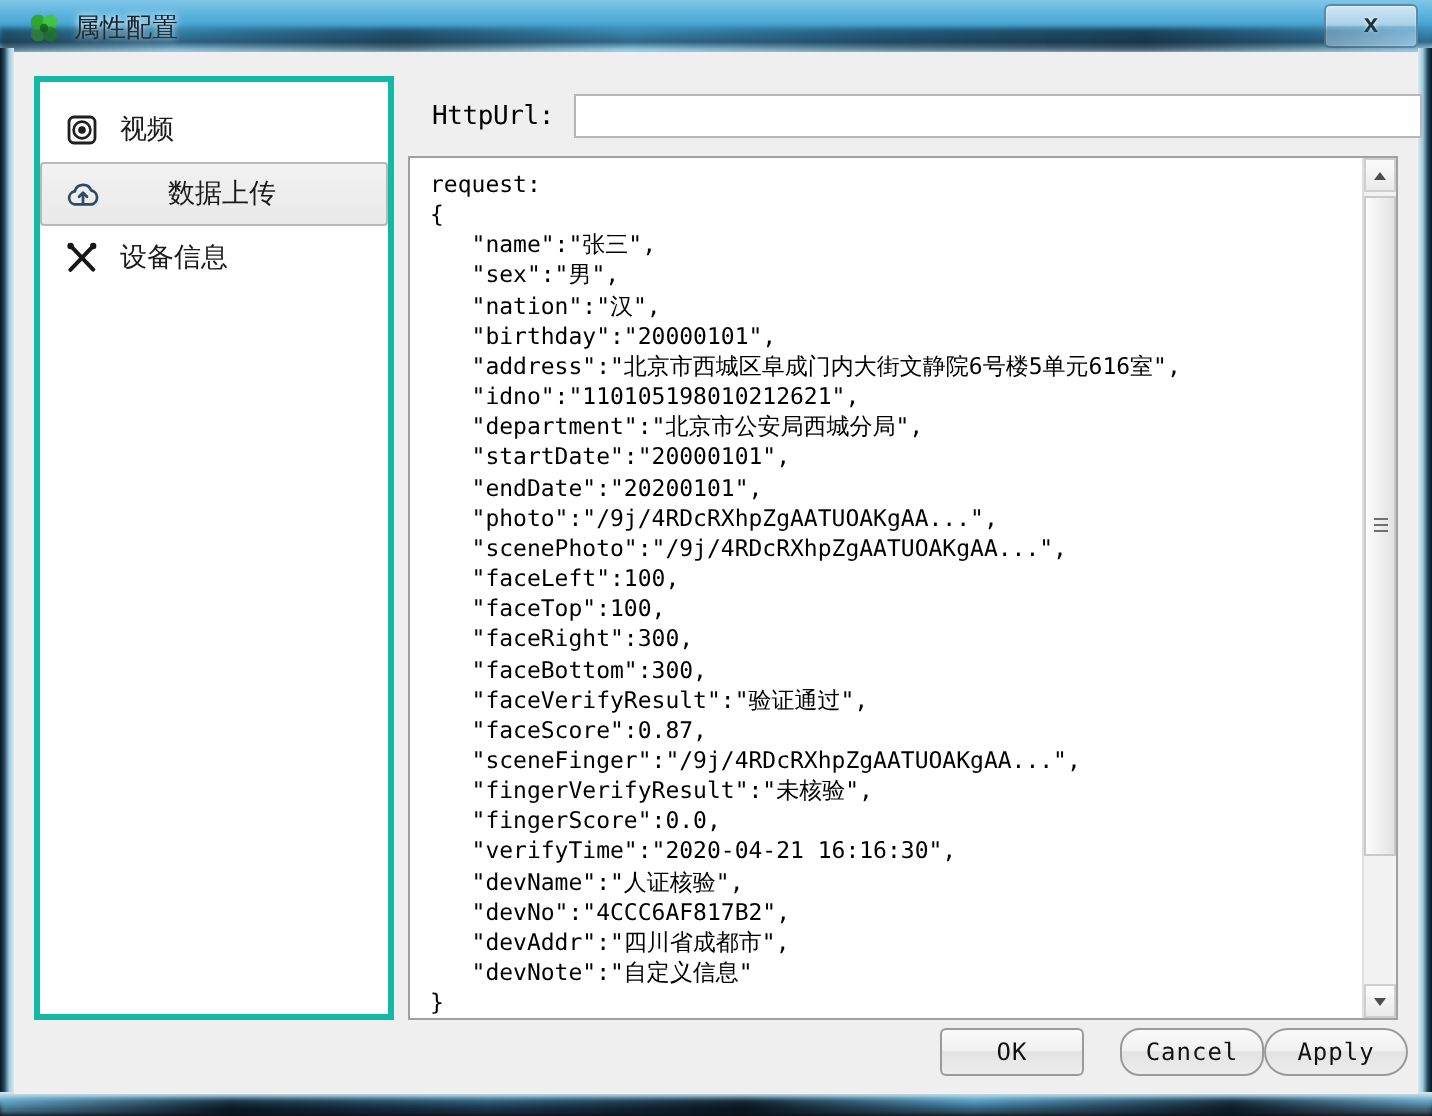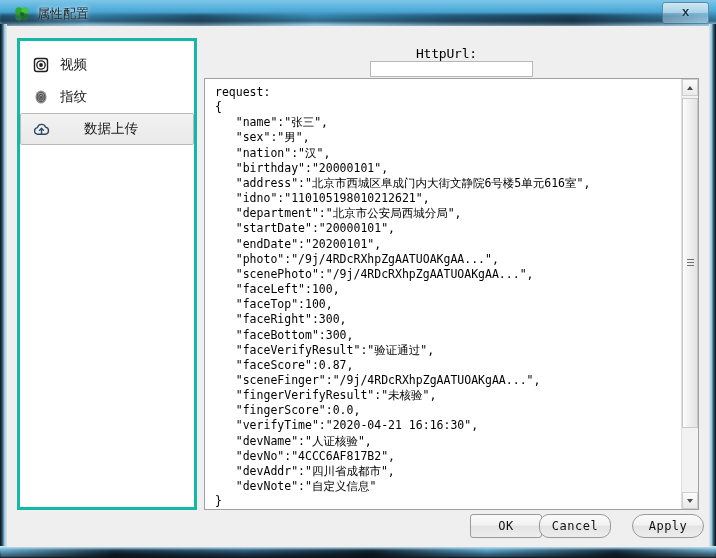--- a/index.html
+++ b/index.html
@@ -184,26 +184,25 @@
   
   #rightpanel {
     position: absolute;
     left: 197px; top: 12px;
     width: 495px;
     height: 472px;
     box-sizing: border-box;
   }
   #urlrow {
     position: absolute;
-    left: 0; top: 8px;
+    left: 12px; top: 8px;
     width: 495px;
     height: 24px;
     display: flex;
     align-items: center;
-    flex-direction: column;
   }
   .url-label {
     font-family: "DejaVu Sans Mono", "Liberation Mono", monospace;
     font-size: 13px;
     color: #000;
     margin-right: 10px;
     letter-spacing: -0.2px;
   }
   .url-input {
     flex: 1;
@@ -315,21 +314,21 @@
     font-family: "DejaVu Sans Mono", "Liberation Mono", monospace;
     font-size: 12px;
     color: #111;
     cursor: pointer;
     box-sizing: border-box;
     text-align: center;
     line-height: 22px;
     letter-spacing: 0.5px;
   }
   #btn-ok     { left: 463px; }
-  #btn-cancel { left: 532px; border-radius: 10px; }
+  #btn-cancel { left: 553px; border-radius: 10px; }
   #btn-apply  { left: 625px; border-radius: 12px; }
 </style>
 </head>
 <body>
 
 <div id="window">
 
   <div class="glass-top">
     <span class="title-icon">
       <svg width="18" height="18" viewBox="0 0 18 18">
@@ -358,43 +357,43 @@
           <svg width="18" height="18" viewBox="0 0 18 18">
             <rect x="2.5" y="2.5" width="13" height="13" rx="2.5" ry="2.5" fill="none" stroke="#1f1f1f" stroke-width="1.4"></rect>
             <circle cx="9" cy="9" r="4.2" fill="none" stroke="#1f1f1f" stroke-width="1.3"></circle>
             <circle cx="9" cy="9" r="1.9" fill="#1f1f1f"></circle>
           </svg>
         </span>
         <span class="side-label">视频</span>
       </div>
 
 
-      <div class="side-item">
-        <span class="side-icon">
-          <svg width="18" height="18" viewBox="0 0 18 18">
-            <ellipse cx="9" cy="9" rx="5.6" ry="6.6" fill="#9a9a9a"></ellipse>
-            <ellipse cx="9" cy="9" rx="3.9" ry="4.9" fill="none" stroke="#4a4a4a" stroke-width="1"></ellipse>
-            <ellipse cx="9" cy="9.2" rx="2.2" ry="3" fill="none" stroke="#4a4a4a" stroke-width="1"></ellipse>
-            <ellipse cx="9" cy="9.5" rx="0.9" ry="1.4" fill="#4a4a4a"></ellipse>
-          </svg>
-        </span>
-        <span class="side-label">指纹</span>
-      </div>
 
 
       <div class="side-item selected">
         <span class="side-icon">
           <svg width="19" height="19" viewBox="0 0 19 19">
             <path d="M5.2 14.2 A3.3 3.3 0 0 1 5.4 7.7 A4.3 4.3 0 0 1 13.6 7.2 A3.6 3.6 0 0 1 13.9 14.2 Z" fill="none" stroke="#2b4a63" stroke-width="1.35" stroke-linejoin="round"></path>
             <path d="M9.5 13.6 L9.5 8.4 M7.5 10.4 L9.5 8.3 L11.5 10.4" fill="none" stroke="#2b4a63" stroke-width="1.35" stroke-linecap="round" stroke-linejoin="round"></path>
           </svg>
         </span>
         <span class="side-label">数据上传</span>
       </div>
 
+      <div class="side-item">
+        <span class="side-icon">
+          <svg width="18" height="18" viewBox="0 0 18 18">
+            <path d="M3 2.6 L14.6 14.8" stroke="#161616" stroke-width="2" stroke-linecap="round"></path>
+            <path d="M14.8 2.8 L3.2 14.9" stroke="#161616" stroke-width="2" stroke-linecap="round"></path>
+            <circle cx="3.3" cy="3" r="1.6" fill="#161616"></circle>
+            <circle cx="14.6" cy="3" r="1.6" fill="#161616"></circle>
+          </svg>
+        </span>
+        <span class="side-label">设备信息</span>
+      </div>
 
     </div>
 
     <div id="rightpanel">
 
       <div id="urlrow">
         <span class="url-label">HttpUrl:</span>
         <input class="url-input" type="text" placeholder="" style="">
       </div>
 

